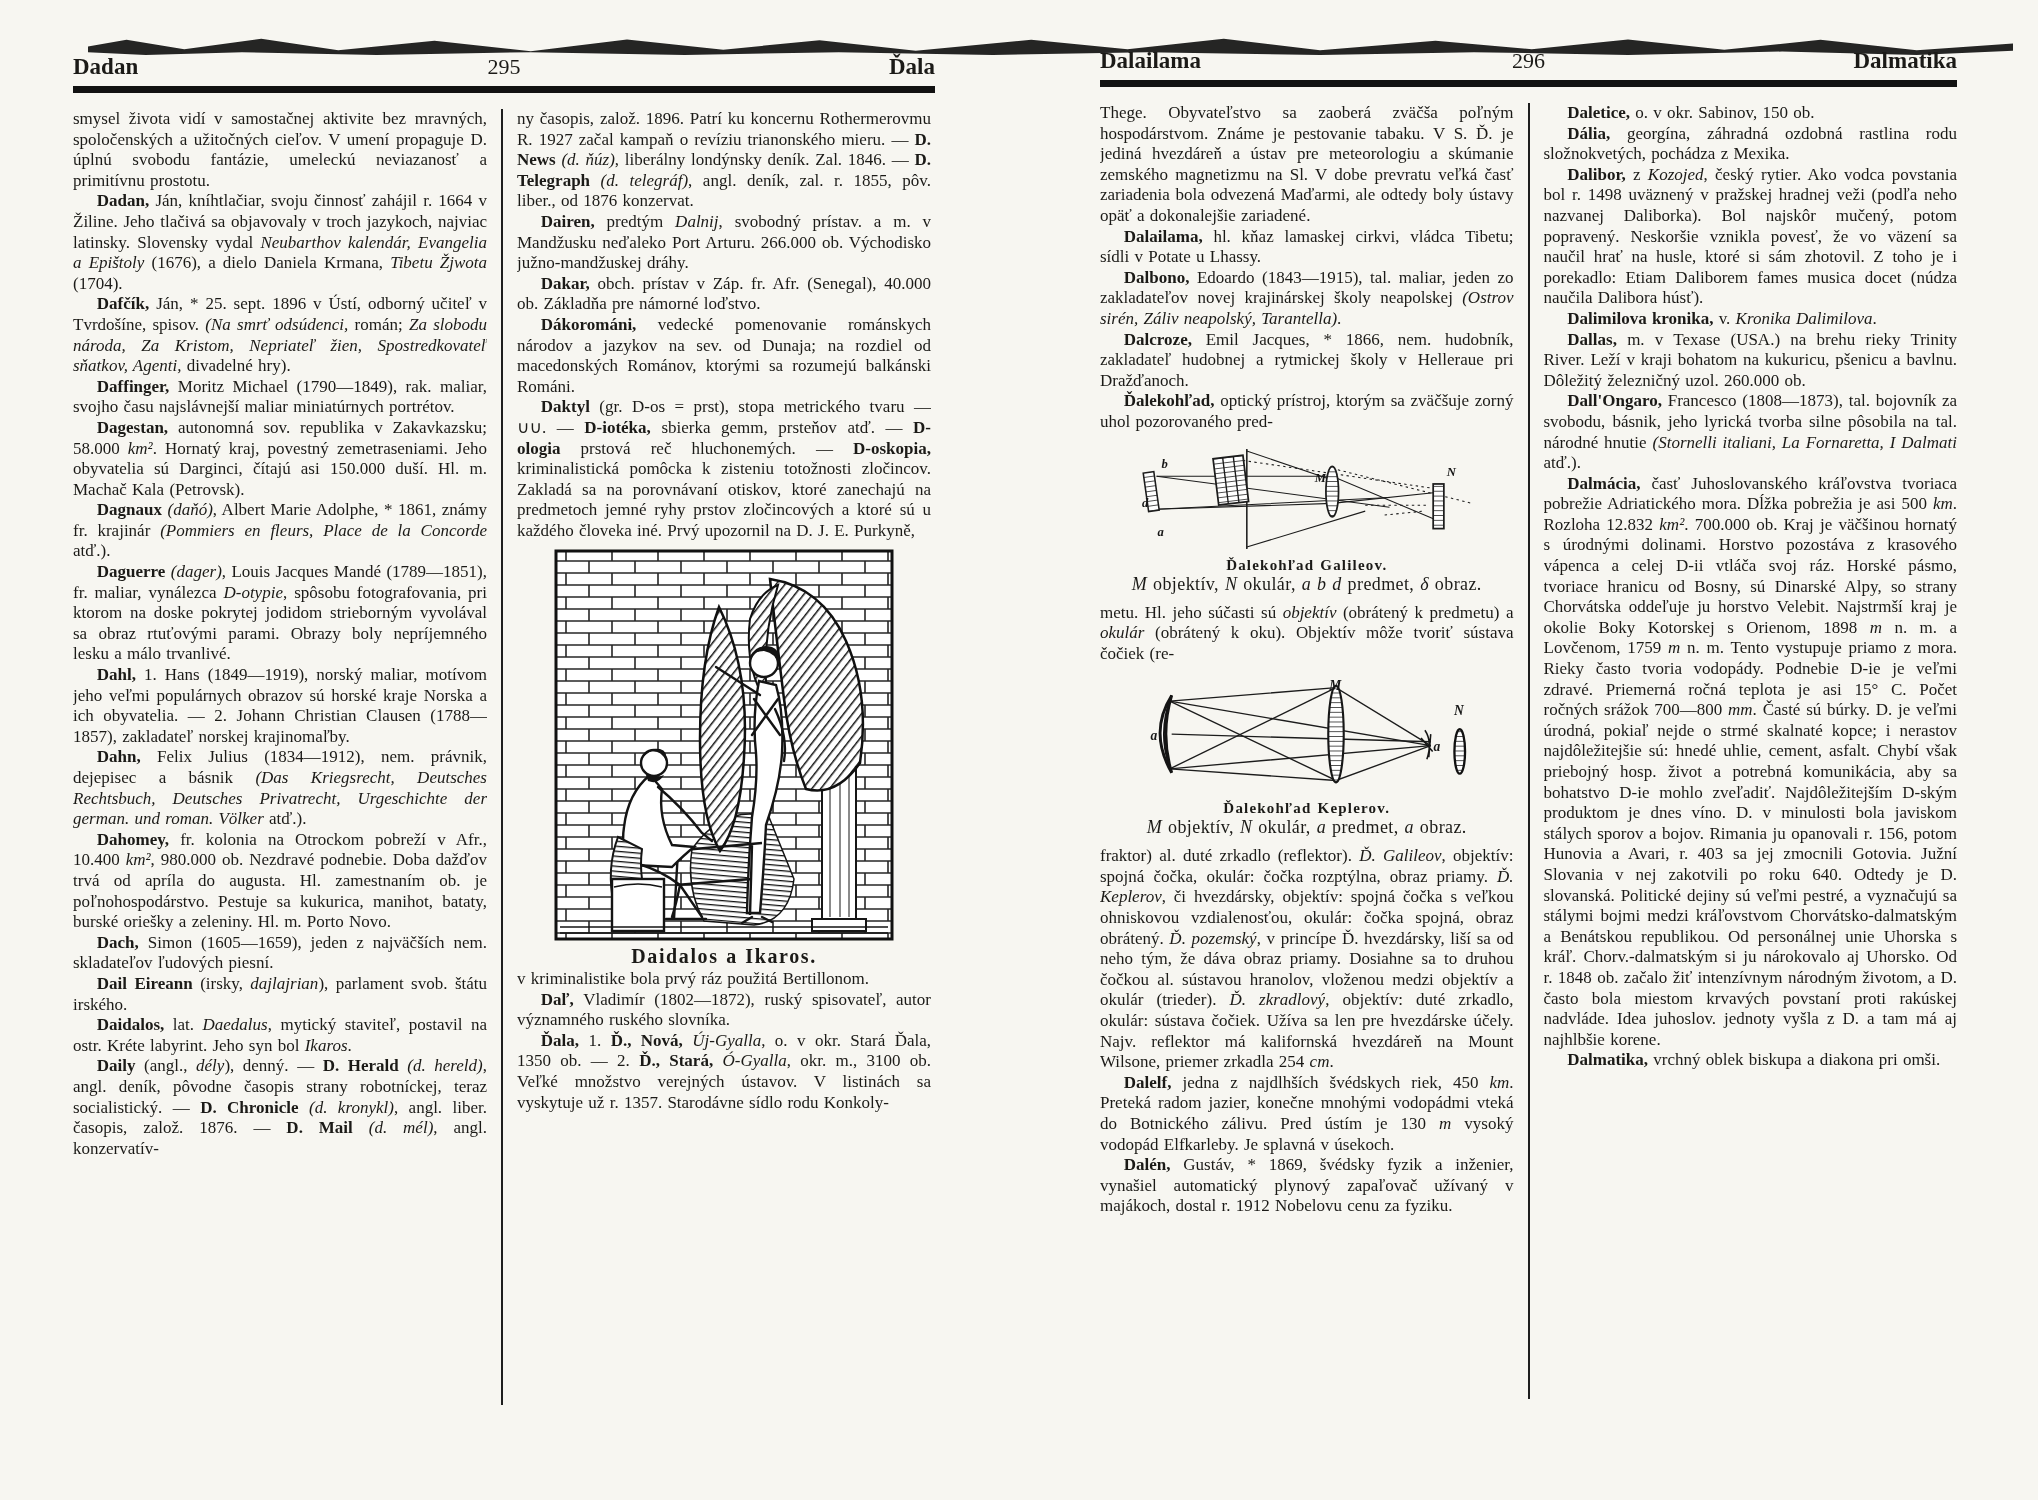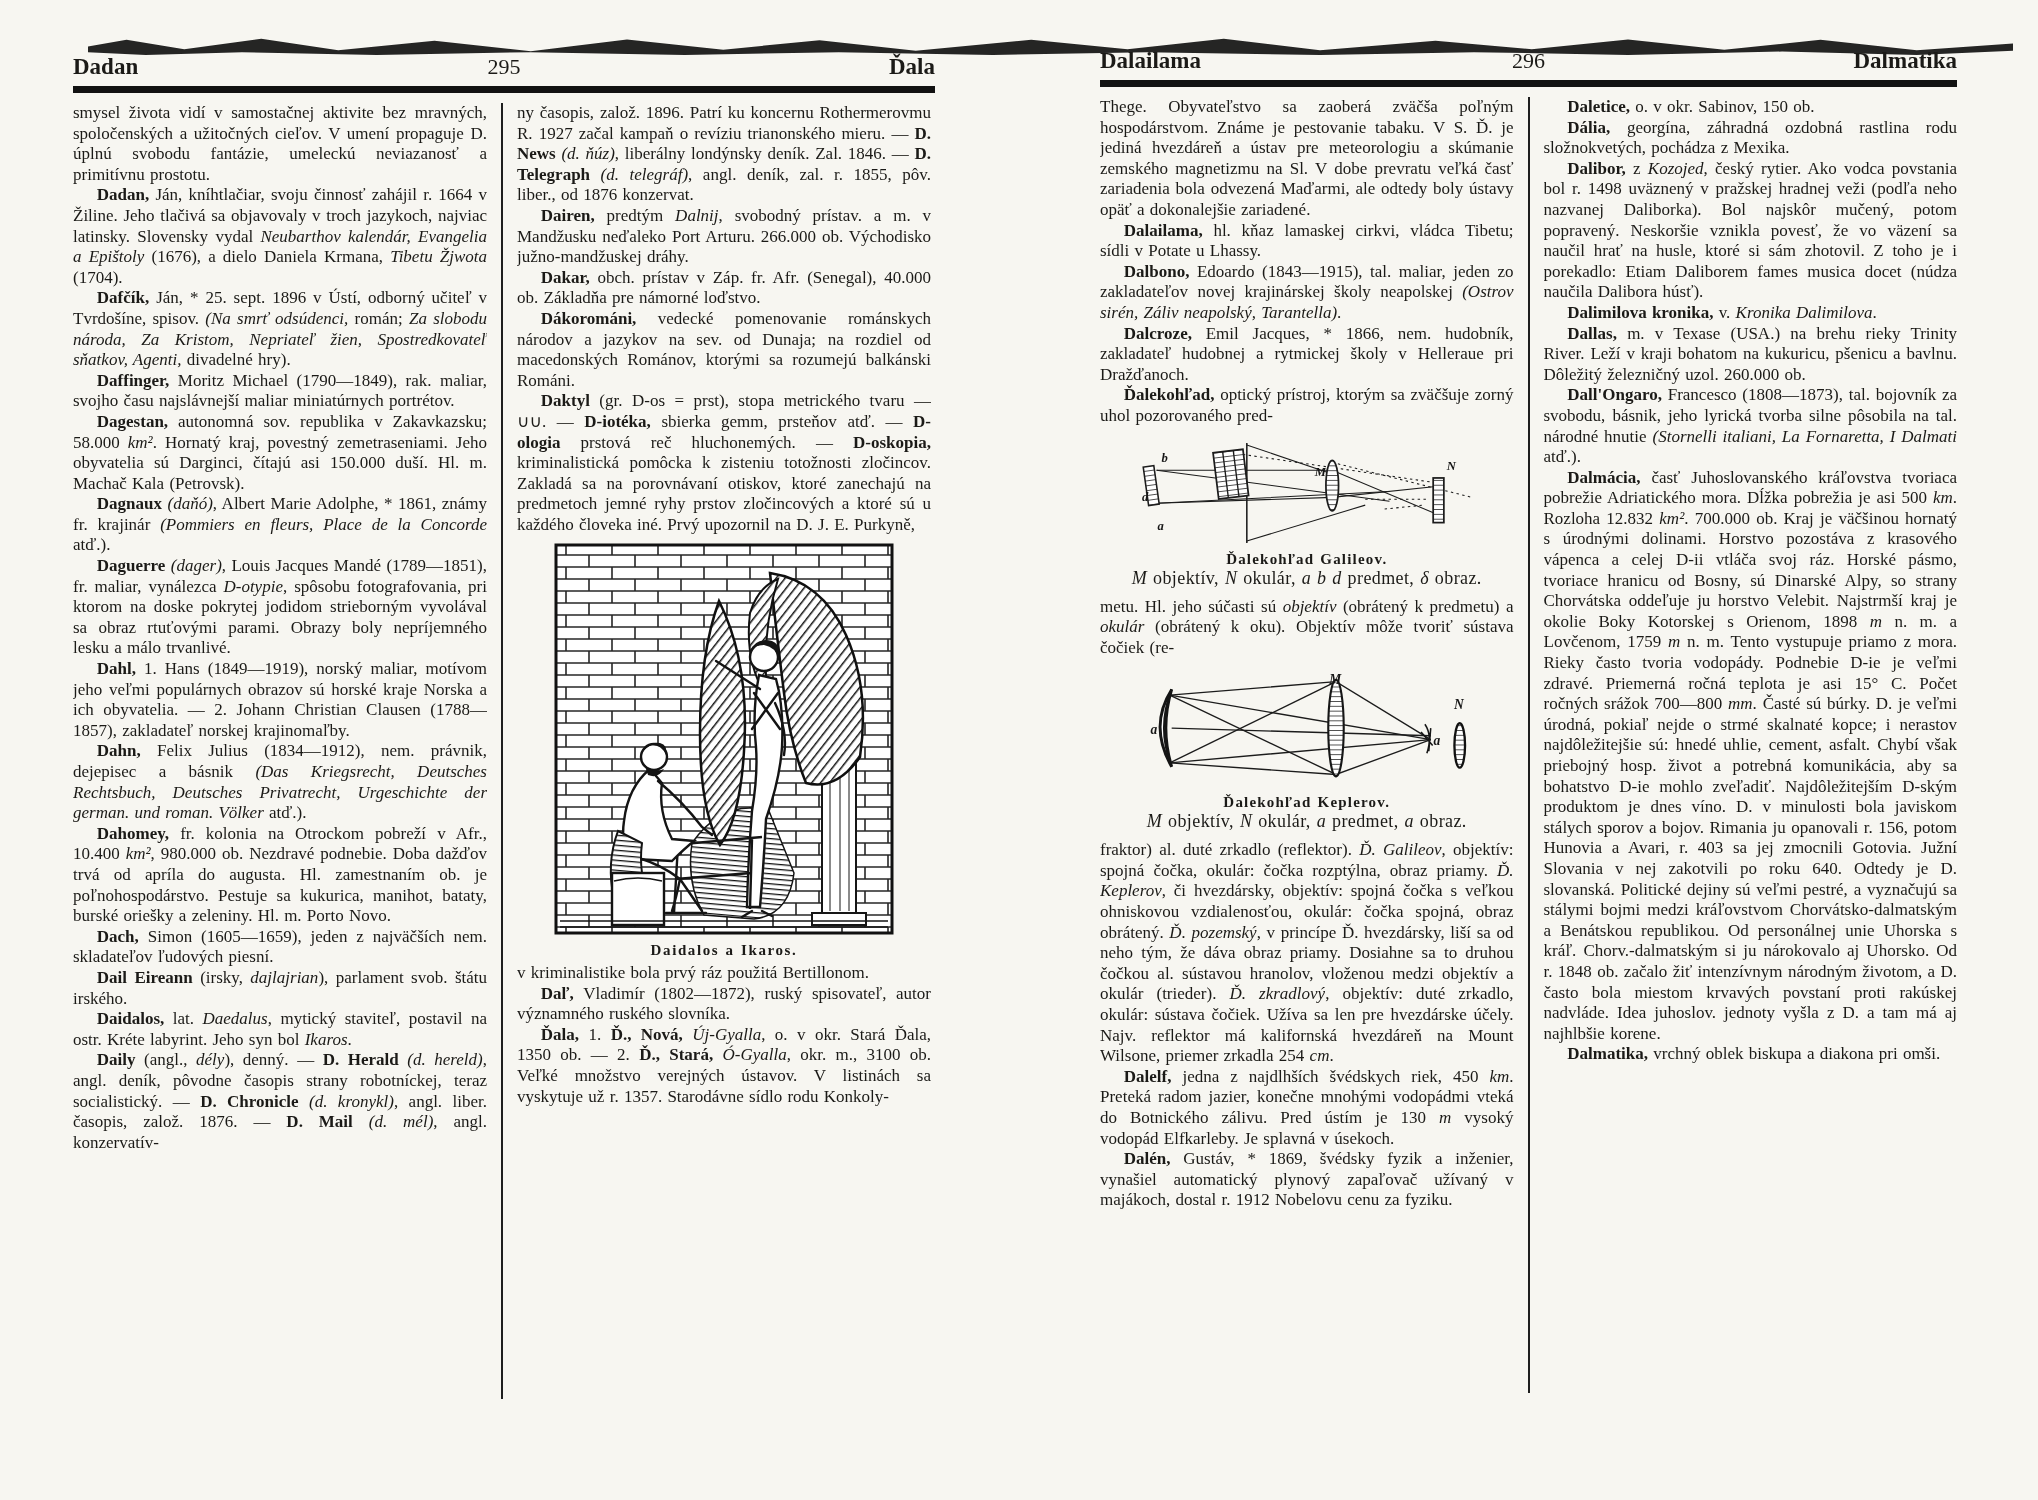--- a/index.html
+++ b/index.html
@@ -14,34 +14,34 @@
     clip-path:polygon(0 55%,2% 20%,5% 70%,9% 15%,13% 75%,18% 25%,23% 80%,28% 18%,33% 72%,38% 22%,43% 78%,49% 20%,54% 70%,59% 15%,64% 75%,70% 25%,75% 70%,80% 18%,85% 72%,90% 20%,95% 75%,100% 40%,100% 78%,95% 100%,88% 82%,80% 100%,72% 85%,64% 100%,55% 85%,47% 100%,39% 85%,31% 100%,23% 85%,15% 100%,8% 85%,3% 100%,0 85%);
   }
   .page{position:absolute;}
   #page-left{left:73px;top:54px;width:862px;}
   #page-right{left:1100px;top:48px;width:857px;}
   .page-header{position:relative;height:30px;font-size:23px;font-weight:700;}
   .ph-left{position:absolute;left:0;top:0;}
   .ph-center{position:absolute;left:0;right:0;text-align:center;font-weight:400;font-size:22px;}
   .ph-right{position:absolute;right:0;top:0;}
   .header-rule{height:7px;background:#121212;margin-top:2px;}
-  .columns{display:flex;margin-top:10px;align-items:flex-start;}
+  .columns{display:flex;margin-top:16px;align-items:flex-start;}
   .col{
     width:414px;height:1300px;overflow:hidden;
     text-align:justify;font-size:17px;line-height:20.6px;word-spacing:1px;
   }
   .col-rule{width:2px;background:#1e1e1e;align-self:stretch;margin:0 14px;height:1296px;}
   .col p{margin:0;text-indent:1.4em;}
   .col p.cont{text-indent:0;}
   figure{margin:0;text-align:center;}
   .fig-daidalos{margin:8px 0 2px;}
   .fig-diagram{margin:14px 0 10px;}
   .fig-title{font-size:15px;font-weight:700;letter-spacing:1.2px;line-height:19px;margin-top:5px;}
   .fig-legend{font-size:18px;letter-spacing:.4px;line-height:18px;}
-  .fig-caption-single{font-size:15px;font-weight:700;letter-spacing:1.6px;margin-top:5px;}
+  .fig-caption-single{font-size:20px;font-weight:700;letter-spacing:1.6px;margin-top:5px;}
   svg{display:inline-block;vertical-align:top;}
   svg text{font-family:"Liberation Serif", serif;}
 </style>
 </head>
 <body>
 
 <div class="scan-smudge"></div>
 
 <section class="page" id="page-left">
   <header class="page-header">

